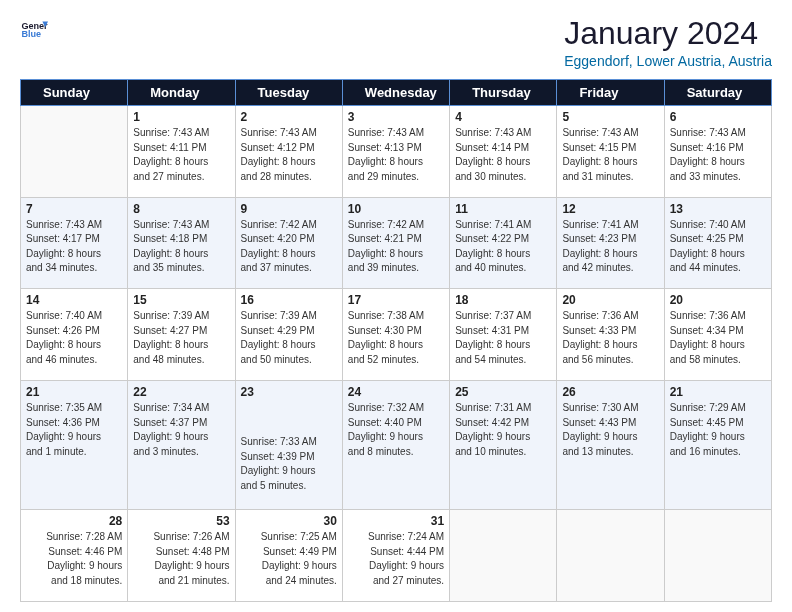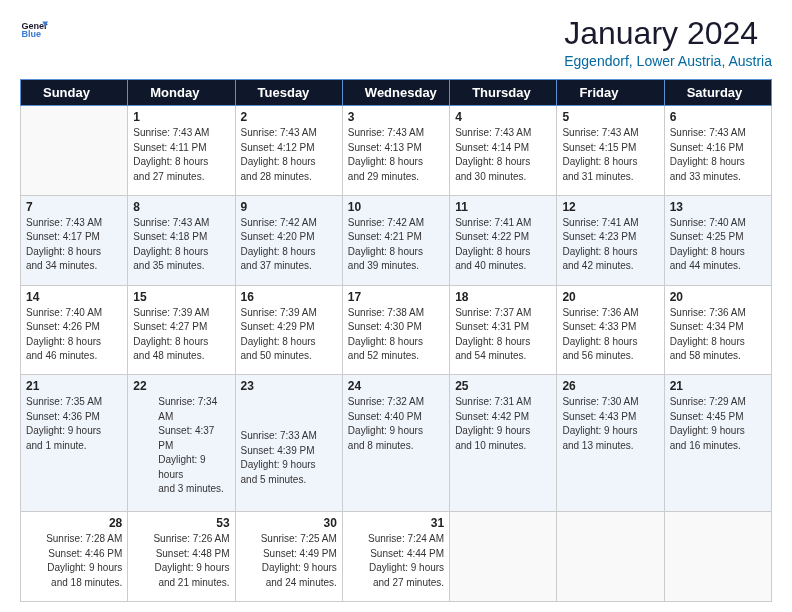--- a/index.html
+++ b/index.html
@@ -273,21 +273,21 @@
         <tr class="row-shade">
           <td>
             <div class="day-num">21</div>
             <div class="day-info" style="white-space: pre-line;">Sunrise: 7:35 AM
 Sunset: 4:36 PM
 Daylight: 9 hours
 and 1 minute.</div>
           </td>
           <td>
             <div class="day-num">22</div>
-            <div class="day-info" style="white-space: pre-line; margin-left: 25px;">Sunrise: 7:34 AM
+            <div class="day-info" style="white-space: pre-line;">Sunrise: 7:34 AM
 Sunset: 4:37 PM
 Daylight: 9 hours
 and 3 minutes.</div>
           </td>
           <td>
             <div class="day-num">23</div>
             <div class="day-info" style="white-space: pre-line; margin-top: 36px;">Sunrise: 7:33 AM
 Sunset: 4:39 PM
 Daylight: 9 hours
 and 5 minutes.</div>

